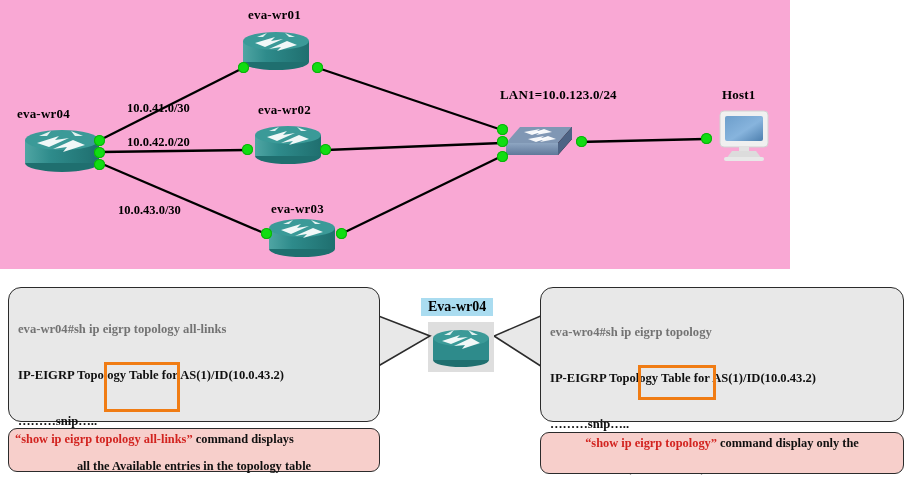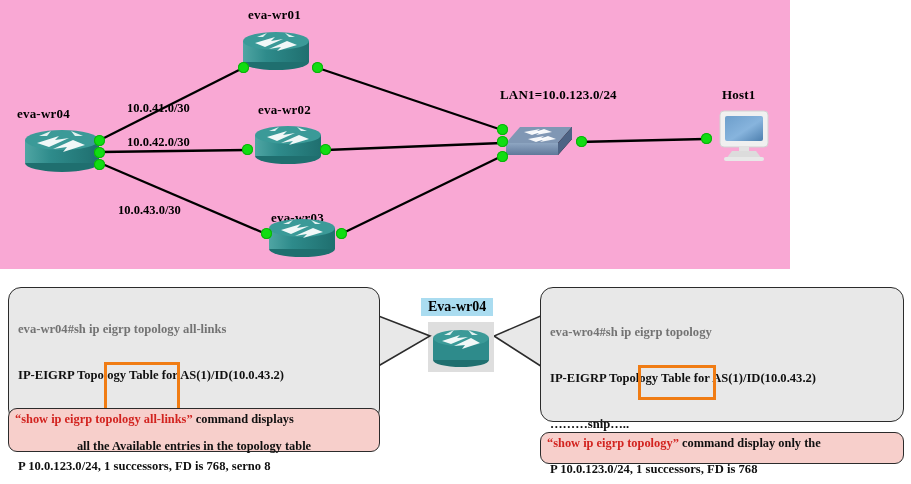--- a/index.html
+++ b/index.html
@@ -139,21 +139,21 @@
       <ellipse cx="39" cy="14" rx="33" ry="9" fill="#3b9a98"></ellipse>
       <path d="M18 16 L38 10 L34 14 L46 12 L28 20 Z" fill="#fff" opacity=".93"></path>
       <path d="M60 18 L40 24 L44 20 L32 22 L50 14 Z" fill="#fff" opacity=".93"></path>
       <path d="M20 10 L30 6 L26 10 Z" fill="#fff" opacity=".85"></path>
       <path d="M58 10 L48 6 L52 10 Z" fill="#fff" opacity=".85"></path>
     </svg>
   </div>
   <div class="dot" style="left:242px;top:144px;"></div>
   <div class="dot" style="left:320px;top:144px;"></div>
 
-  <div class="node-label" style="left:271px;top:210px;">eva-wr03</div>
+  <div class="node-label" style="left:271px;top:201px;">eva-wr03</div>
   <div class="router" style="left:263px;top:214px;">
     <svg viewBox="0 0 78 44" width="78" height="44">
       <ellipse cx="39" cy="35" rx="33" ry="8" fill="#1f6f6f"></ellipse>
       <rect x="6" y="14" width="66" height="21" fill="url(#rg1)"></rect>
       <ellipse cx="39" cy="14" rx="33" ry="9" fill="#3b9a98"></ellipse>
       <path d="M18 16 L38 10 L34 14 L46 12 L28 20 Z" fill="#fff" opacity=".93"></path>
       <path d="M60 18 L40 24 L44 20 L32 22 L50 14 Z" fill="#fff" opacity=".93"></path>
       <path d="M20 10 L30 6 L26 10 Z" fill="#fff" opacity=".85"></path>
       <path d="M58 10 L48 6 L52 10 Z" fill="#fff" opacity=".85"></path>
     </svg>
@@ -214,21 +214,21 @@
       <rect x="8" y="4" width="48" height="36" rx="4" fill="#f0f0f0" stroke="#d2d2d2"></rect>
       <rect x="13" y="9" width="38" height="25" rx="2" fill="url(#scr)"></rect>
       <rect x="27" y="40" width="10" height="5" fill="#e2e2e2"></rect>
       <path d="M14 52 L50 52 L44 44 L20 44 Z" fill="#dcdcdc"></path>
       <rect x="12" y="50" width="40" height="4" rx="2" fill="#e8e8e8"></rect>
     </svg>
   </div>
   <div class="dot" style="left:701px;top:133px;"></div>
 
   <div class="link-label" style="left:127px;top:77px;margin-top:24px;">10.0.41.0/30</div>
-  <div class="link-label" style="left:127px;top:135px;">10.0.42.0/30</div>
+  <div class="link-label" style="left:127px;top:135px;">10.0.42.0/20</div>
   <div class="link-label" style="left:118px;top:203px;">10.0.43.0/30</div>
 </div>
 
 <div class="center-label" style="left:421px;top:298px;">Eva-wr04</div>
 <div class="center-router" style="left:428px;top:322px;width:66px;height:50px;">
   <svg viewBox="0 0 66 50" width="66" height="50">
     <rect x="0" y="0" width="66" height="50" fill="#dedede"></rect>
     <ellipse cx="33" cy="38" rx="28" ry="7" fill="#1f6f6f"></ellipse>
     <rect x="5" y="16" width="56" height="22" fill="#2e8b8b"></rect>
     <ellipse cx="33" cy="16" rx="28" ry="8" fill="#3b9a98"></ellipse>
@@ -267,24 +267,24 @@
   <div><span class="cmd">eva-wro4#sh ip eigrp topology</span></div>
   <div>IP-EIGRP Topology Table for AS(1)/ID(10.0.43.2)</div>
   <div>………snip…..</div>
   <div>P 10.0.123.0/24, 1 successors, FD is 768</div>
   
   
   
 </div>
 <div class="orange-box" style="left:638px;top:365px;width:78px;height:35px;"></div>
 
-<div class="note" style="left:8px;top:408px;width:372px;height:44px;">
+<div class="note" style="left:8px;top:428px;width:372px;height:44px;">
   <div style="text-align:left;">
     <span class="q">“show ip eigrp topology all-links”</span><span> command displays</span>
   </div>
   <div style="text-align:center;margin-top:12px;">all the Available entries in the topology table</div>
 </div>
 
-<div class="note" style="left:540px;top:432px;width:364px;height:32px;text-align:left;">
+<div class="note" style="left:540px;top:432px;width:364px;height:42px;text-align:center;">
   <div>
     <span class="q">“show ip eigrp topology”</span><span> command display only the</span>
   </div>
 </div>
 
 </body></html>

